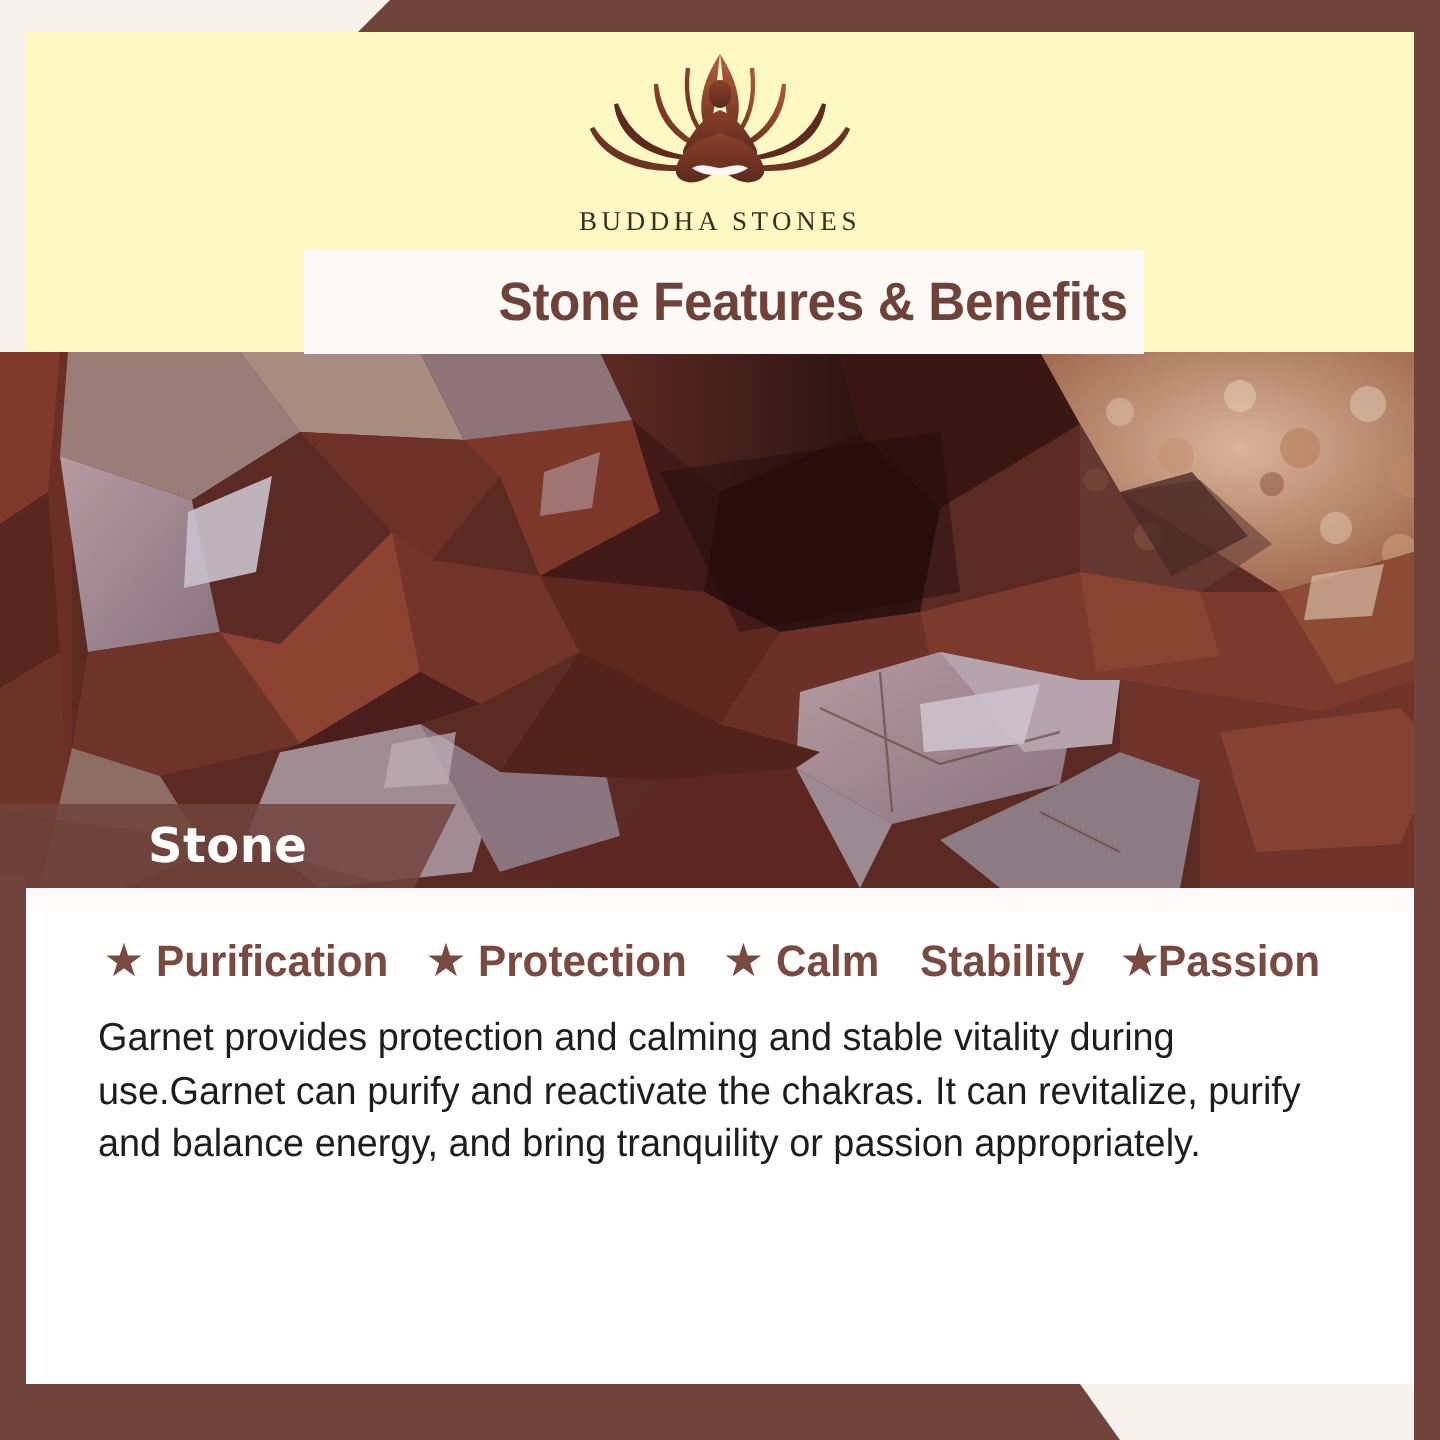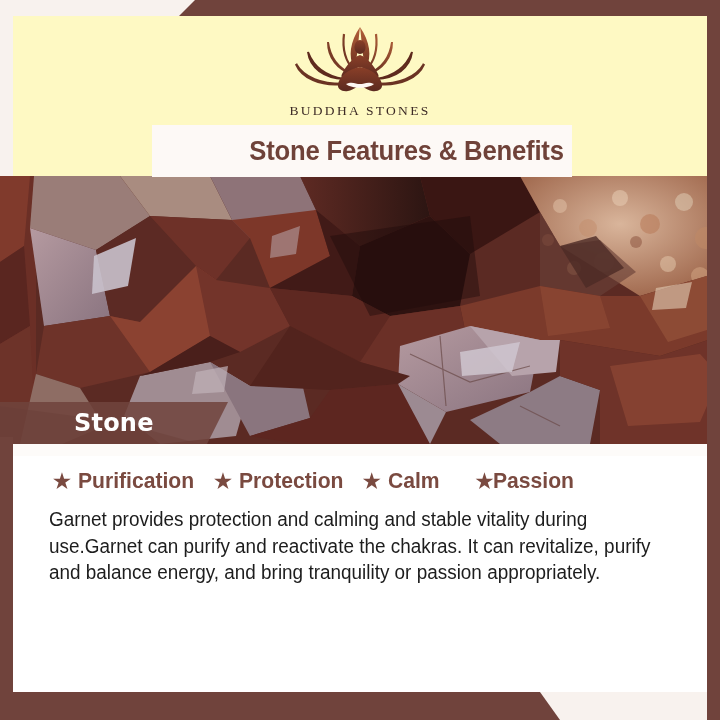--- a/index.html
+++ b/index.html
@@ -281,20 +281,23 @@
         <span class="benefit">
           <span class="star gapped">★</span>
           <span class="blabel">Protection</span>
         </span>
         <span class="bsep"></span>
         <span class="benefit">
           <span class="star gapped">★</span>
           <span class="blabel">Calm</span>
         </span>
         <span class="bsep wide"></span>
+        <span class="benefit">
+          <span class="blabel">Stability</span>
+        </span>
         <span class="bsep"></span>
         <span class="benefit">
           <span class="star">★</span>
           <span class="blabel">Passion</span>
         </span>
       </div>
     <div class="body-text">Garnet provides protection and calming and stable vitality during use.Garnet can purify and reactivate the chakras. It can revitalize, purify and balance energy, and bring tranquility or passion appropriately.</div>
   </div>
 
   <div class="frame-top"></div>

